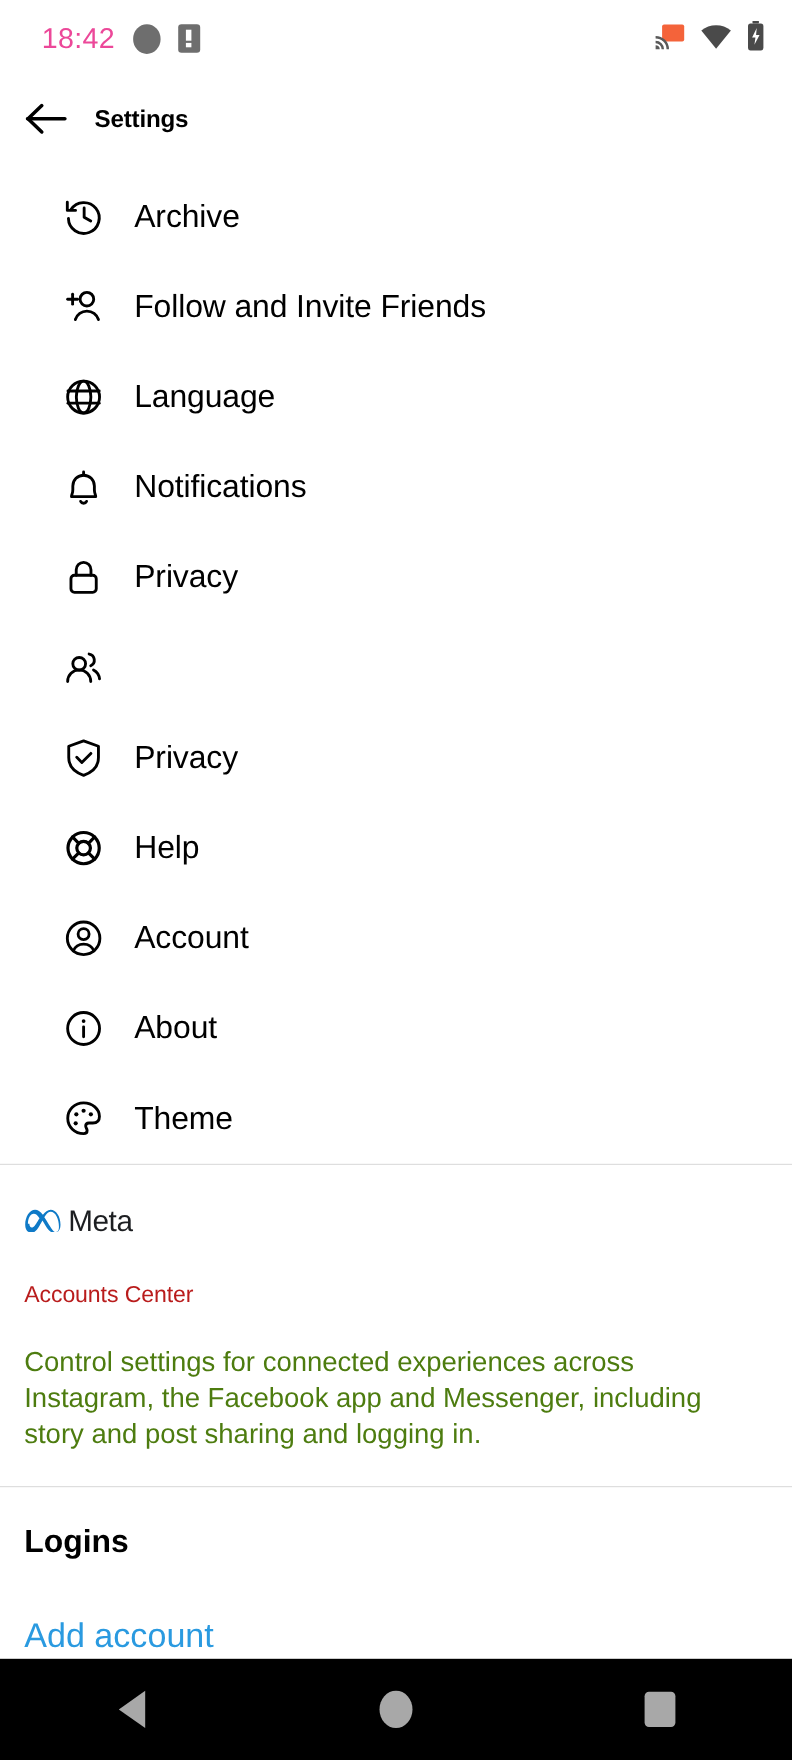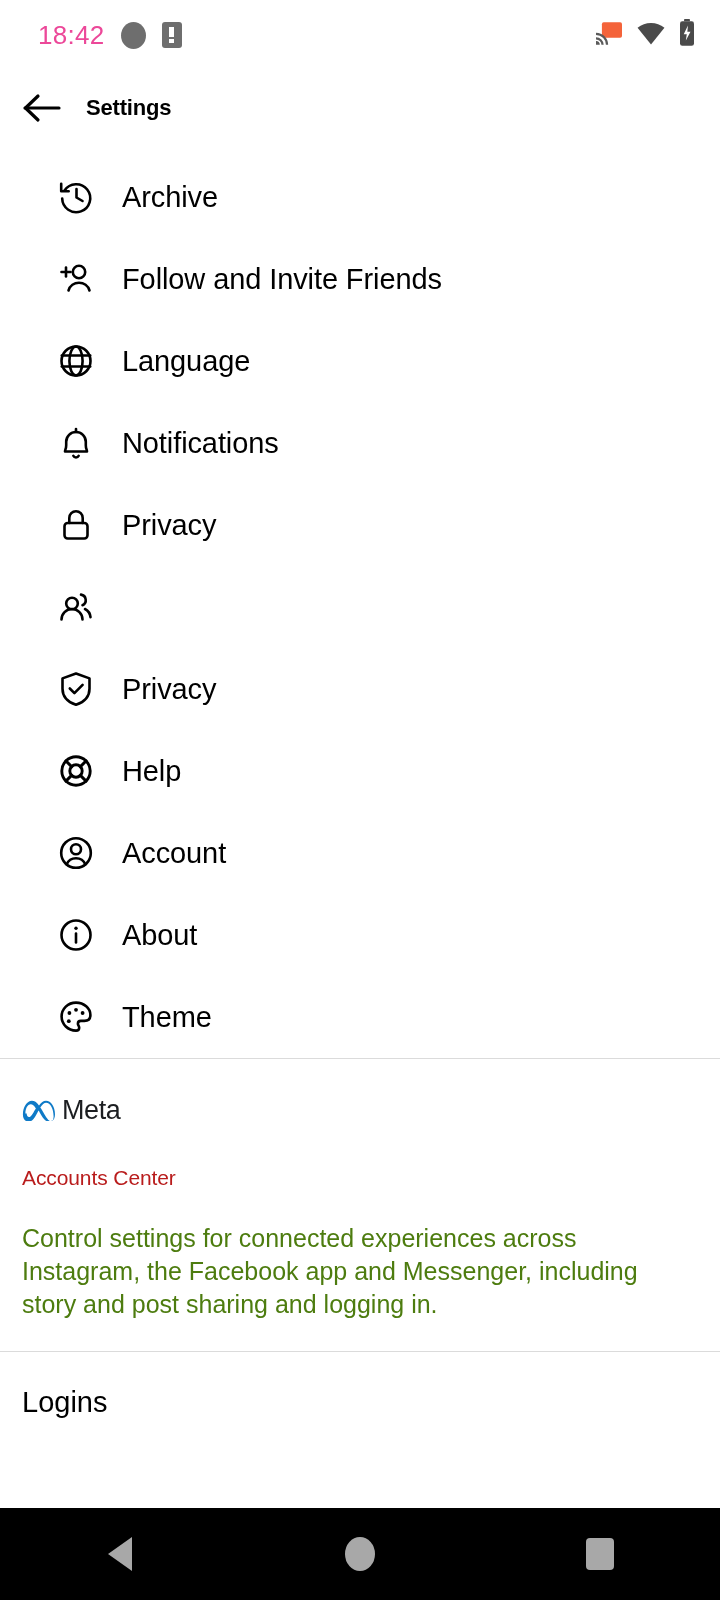--- a/index.html
+++ b/index.html
@@ -54,21 +54,21 @@
   .meta-section { padding:36px 22px 30px 22px; }
   .meta-brand { display:flex; align-items:center; gap:6px; margin-bottom:40px; }
   .meta-word { font-size:27px; color:#1c1e21; letter-spacing:-0.4px; }
   .link-blue { font-size:21px; color:#b91c1c; letter-spacing:-0.1px; }
   .meta-desc {
     margin-top:32px; font-size:25px; line-height:1.32;
     color:#4d7c0f; max-width:660px;
   }
 
   .logins-section { padding:34px 22px 0 22px; }
-  .logins-title { font-size:29px; font-weight:normal; color:#000; }
+  .logins-title { font-size:29px; font-weight:bold; color:#000; }
   .add-account { margin-top:50px; font-size:31px; color:#2a9ae0; }
 
   
   .navbar {
     position:absolute; left:0; bottom:0; width:720px; height:92px;
     background:#000000; display:flex; align-items:center; justify-content:space-around;
   }
   .nav-btn { width:120px; height:92px; display:flex; align-items:center; justify-content:center; }
   .nav-back {
     width:0; height:0; border-top:17px solid transparent;
@@ -269,20 +269,21 @@
 
     <div class="link-blue">Accounts Center</div>
 
     <div class="meta-desc">Control settings for connected experiences across Instagram, the Facebook app and Messenger, including story and post sharing and logging in.</div>
   </div>
 
   <div class="divider"></div>
 
   <div class="logins-section">
     <div class="logins-title">Logins</div>
+    <div class="add-account">Add account</div>
   </div>
 
   <div class="navbar">
     <div class="nav-btn">
       <span class="nav-back"></span>
     </div>
     <div class="nav-btn">
       <span class="nav-home"></span>
     </div>
     <div class="nav-btn">

